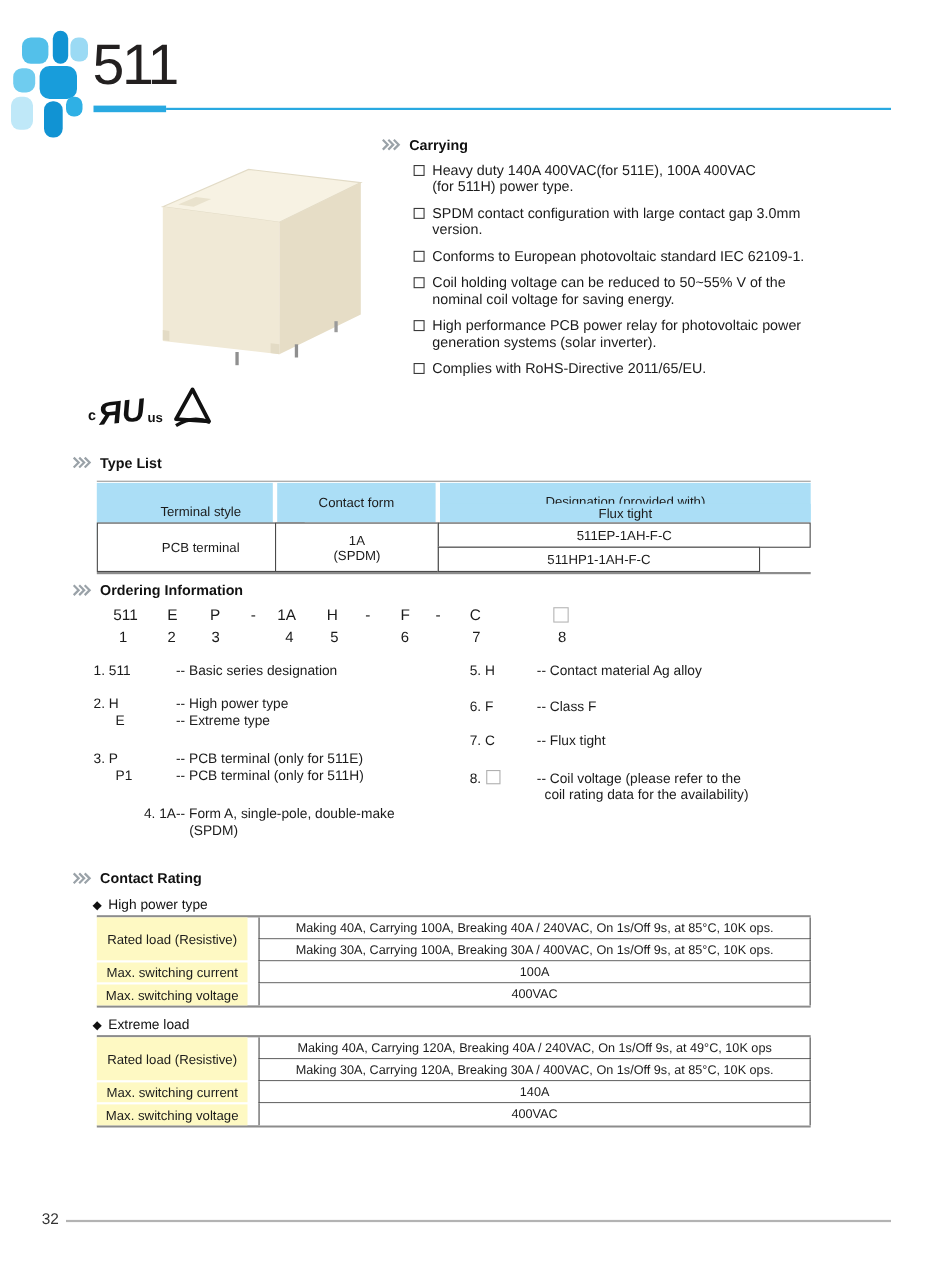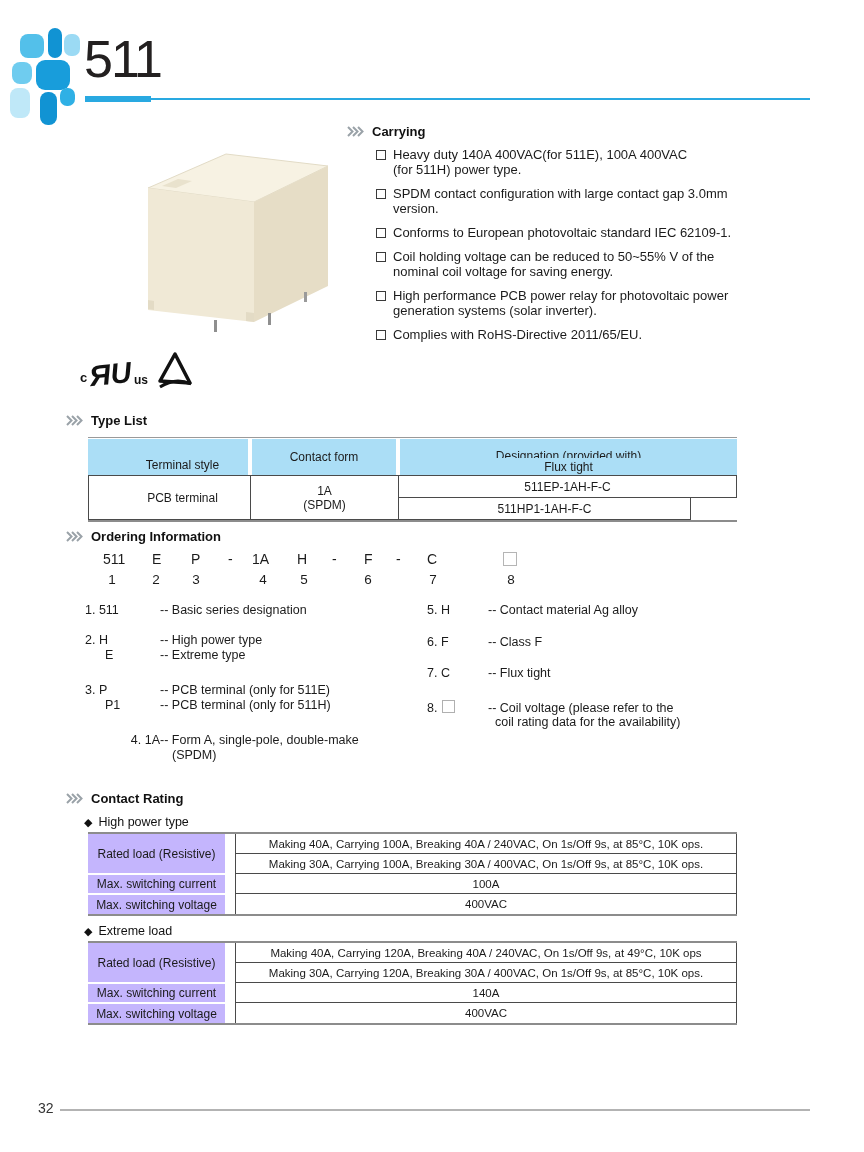--- a/index.html
+++ b/index.html
@@ -46,21 +46,21 @@
   .lg{position:absolute;font-size:12.5px;white-space:nowrap;color:#1b1b1b;}
   .lg .lgc{display:inline-block;width:75px;}
   .lg.sub .lgc{width:55px;}
   .lg.right .lgc{width:61px;}
   .mini-box{display:inline-block;width:11px;height:11px;border:1px solid #b0b0b0;margin-left:5px;vertical-align:-1px;background:#fff;}
   
   .sub-head{position:absolute;font-size:12.5px;color:#111;display:flex;align-items:center;gap:6px;}
   .sub-head .dia{font-size:11px;}
   .crt{position:absolute;left:88px;width:649px;height:80px;border-top:2px solid #8c8c8c;border-bottom:2px solid #8c8c8c;}
   .crt div{box-sizing:border-box;}
-  .crt .crl{position:absolute;left:0;width:137px;background:#c4b5fd;display:flex;align-items:center;justify-content:center;font-size:12px;}
+  .crt .crl{position:absolute;left:0;width:137px;background:#fef9c3;display:flex;align-items:center;justify-content:center;font-size:12px;}
   .crt .crl.rated{top:0;height:39px;}
   .crt .crl.r3{top:41px;height:18px;}
   .crt .crl.r4{top:61px;height:19px;}
   .crt .crv{position:absolute;left:147px;width:502px;background:#fff;border-left:1px solid #4a4a4a;border-right:1px solid #4a4a4a;display:flex;align-items:center;justify-content:center;font-size:11.5px;white-space:nowrap;}
   .crt .v1{top:0;height:20px;border-bottom:1px solid #4a4a4a;}
   .crt .v2{top:20px;height:20px;border-bottom:1px solid #4a4a4a;}
   .crt .v3{top:40px;height:20px;border-bottom:1px solid #4a4a4a;}
   .crt .v4{top:60px;height:20px;}
   
   .page-num{position:absolute;left:38px;top:1100px;font-size:14px;color:#333;}

